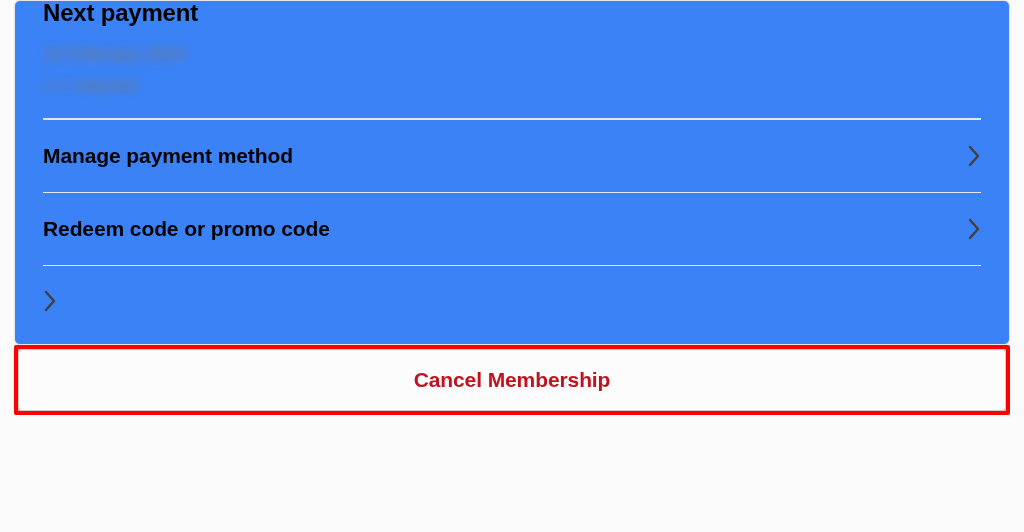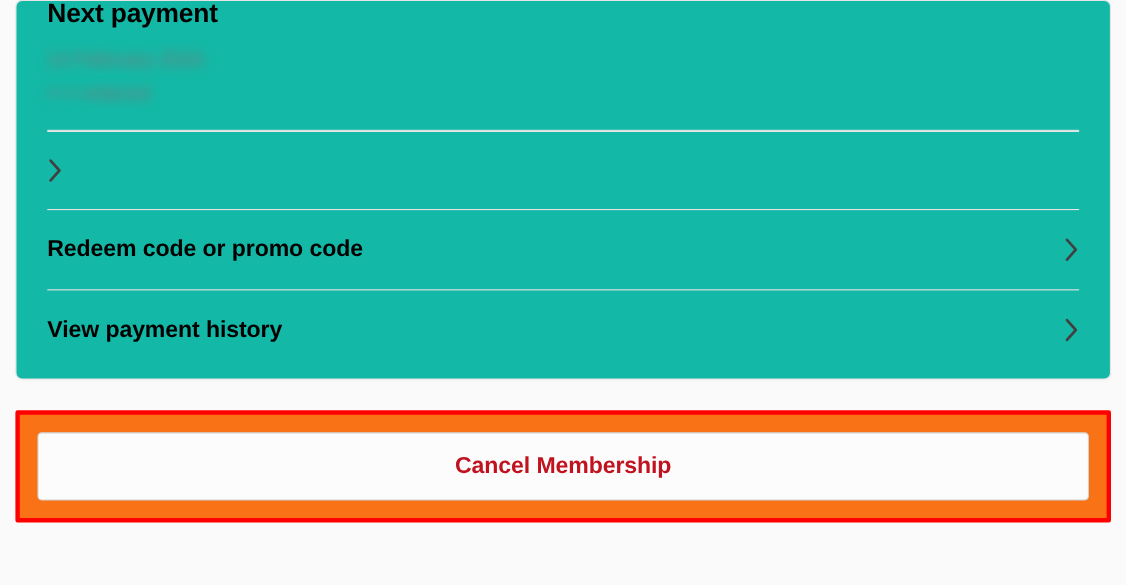--- a/index.html
+++ b/index.html
@@ -10,21 +10,21 @@
     background: #fafafa;
     color: #000;
   }
   .wrapper {
     width: 1024px;
     height: 532px;
     position: relative;
     padding: 0 14px 20px 14px;
   }
   .card {
-    background: #14b8a6;
+    background: #3b82f6;
     border: 1px solid #e5e5e5;
     border-radius: 6px;
     padding: 0 28px 8px 28px;
     box-shadow: 0 1px 3px rgba(0,0,0,0.03);
   }
   .section-title {
     font-size: 24px;
     font-weight: 700;
     letter-spacing: -0.2px;
     margin-top: -2px;   
@@ -57,25 +57,24 @@
     font-weight: 700;
     letter-spacing: -0.1px;
   }
   .chevron {
     flex: 0 0 auto;
     color: #404040;
   }
   .chevron svg { display: block; }
 
   .cancel-outer {
-    margin-top: 28px;
     border: 4px solid #ff0000;
     border-radius: 2px;
-    padding: 16px;
-    background: #f97316;
+    padding: 0;
+    background: #fca5a5;
   }
   .cancel-btn {
     width: 100%;
     background: #fcfcfc;
     border: 1px solid #cfcfcf;
     border-radius: 4px;
     padding: 18px 0;
     font-size: 21px;
     font-weight: 700;
     color: #c1121f;
@@ -93,38 +92,38 @@
 
     <div class="section-title">Next payment</div>
 
     <div class="blurred-line">14 February 2024</div>
 
     <div class="blurred-line secondary">•• •• redacted</div>
 
     <hr class="divider">
 
     <div class="row">
+      <span class="row-label">Manage payment method</span>
       <span class="chevron">
         <svg width="14" height="22" viewBox="0 0 14 22" fill="none">
           <path d="M3 2 L11 11 L3 20" stroke="currentColor" stroke-width="2.4" stroke-linecap="round" stroke-linejoin="round"></path>
         </svg>
       </span>
     </div>
 
     <div class="row">
       <span class="row-label">Redeem code or promo code</span>
       <span class="chevron">
         <svg width="14" height="22" viewBox="0 0 14 22" fill="none">
           <path d="M3 2 L11 11 L3 20" stroke="currentColor" stroke-width="2.4" stroke-linecap="round" stroke-linejoin="round"></path>
         </svg>
       </span>
     </div>
 
     <div class="row">
-      <span class="row-label">View payment history</span>
       <span class="chevron">
         <svg width="14" height="22" viewBox="0 0 14 22" fill="none">
           <path d="M3 2 L11 11 L3 20" stroke="currentColor" stroke-width="2.4" stroke-linecap="round" stroke-linejoin="round"></path>
         </svg>
       </span>
     </div>
 
   </div>
 
   <div class="cancel-outer">

